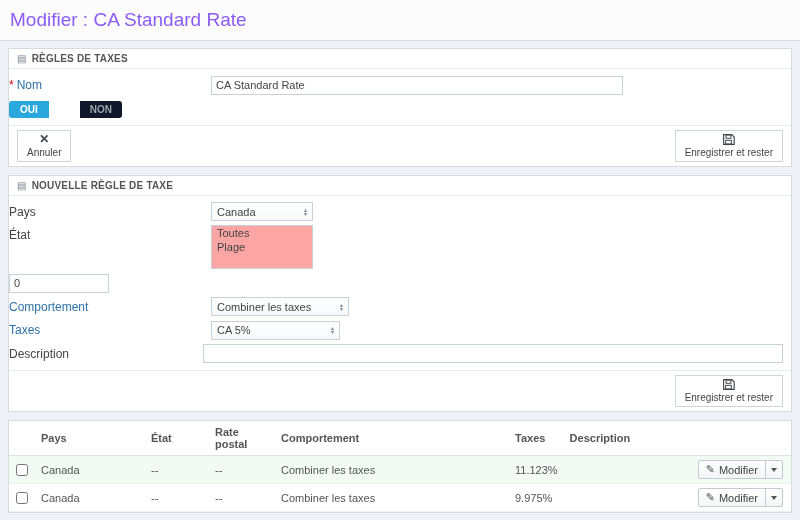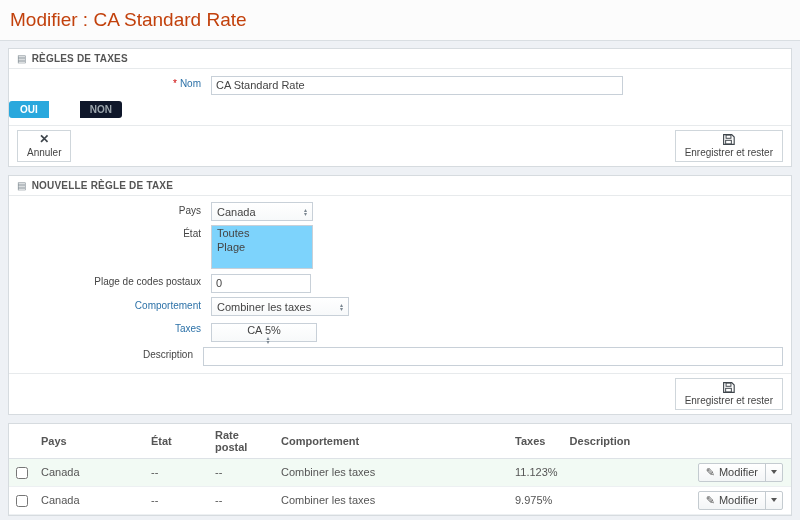--- a/index.html
+++ b/index.html
@@ -7,60 +7,60 @@
   body {
     width:800px; height:520px; overflow:hidden;
     font-family:"Liberation Sans", sans-serif;
     background:#eef1f5; color:#444;
   }
   
   .page-header { background:#fcfcfc; padding:6px 10px 0; border-bottom:1px solid #d9dee2; }
   .breadcrumb { font-size:10px; color:#777; }
   .breadcrumb .crumb { color:#777; text-decoration:none; cursor:pointer; }
   .breadcrumb .sep { margin:0 4px; color:#999; }
-  .page-title { font-size:19px; font-weight:normal; color:#c2410c; margin:3px 0 9px; }
+  .page-title { font-size:19px; font-weight:normal; color:#8b5cf6; margin:3px 0 9px; }
 
   .content { padding:7px 8px; }
 
   
   .panel { background:#fff; border:1px solid #d6dbdf; margin-bottom:8px; }
   .panel-header {
     display:flex; align-items:center; gap:5px;
     padding:4px 8px; border-bottom:1px solid #e7eaec;
     font-size:10px; font-weight:bold; color:#555; text-transform:uppercase; letter-spacing:.2px;
   }
   .panel-icon { color:#7a868e; font-size:10px; font-weight:normal; }
 
   
   .form { padding:6px 0 3px; }
   .form-row { display:flex; margin-bottom:4px; }
-  .form-row .lbl { width:202px; text-align:right; padding:3px 10px 0 0; font-size:10px; color:#444; }
+  .form-row .lbl { width:202px; padding:3px 10px 0 0; font-size:12px; color:#444; }
   .lbl.link { color:#2d72a8; cursor:pointer; }
   .req { color:#cc0000; margin-right:3px; }
   .ctl { flex:1; padding-right:8px; }
 
   input.txt {
     height:19px; border:1px solid #c8d0d8; padding:0 4px;
     font-size:11px; color:#444; font-family:inherit; background:#fff;
   }
   .w-name { width:412px; }
   .w-zip  { width:100px; }
   .w-desc { width:580px; }
 
   .selectbox {
     display:inline-flex; justify-content:space-between; align-items:center;
     height:19px; border:1px solid #c8d0d8; background:linear-gradient(#ffffff,#f7f9fa);
     padding:0 5px; font-size:11px; color:#444; cursor:pointer;
   }
   .w-country { width:102px; }
   .w-behavior { width:138px; }
-  .w-tax { width:106px;flex-direction:column; }
+  .w-tax { width:129px; }
   .sel-arrows { display:flex; flex-direction:column; line-height:4px; font-size:6px; color:#7b8791; margin-left:8px; }
 
-  .listbox { width:102px; height:44px; border:1px solid #c8d0d8; background:#7dd3fc; font-size:11px; overflow:auto; }
+  .listbox { width:102px; height:44px; border:1px solid #c8d0d8; background:#fca5a5; font-size:11px; overflow:auto; }
   .listbox .opt { padding:1px 5px; cursor:pointer; }
 
   .switch { display:inline-flex;gap:31px; }
   .switch .on  { background:#29a8dd; color:#fff;    font-weight:bold; font-size:10px; padding:3px 11px; border-radius:3px 0 0 3px; cursor:pointer; }
   .switch .off { background:#0f172a; color:#9aa4ab; font-weight:bold; font-size:10px; padding:3px 10px; border-radius:0 3px 3px 0; cursor:pointer; }
 
   .panel-footer { border-top:1px solid #e7eaec; padding:4px 8px; display:flex; align-items:center; }
   .panel-footer.split { justify-content:space-between; }
   .panel-footer.end   { justify-content:flex-end; }
   .stack-btn {
@@ -164,21 +164,20 @@
         <div class="lbl">État</div>
         <div class="ctl">
           <div class="listbox">
             <div class="opt">Toutes</div>
             <div class="opt">Plage</div>
           </div>
         </div>
       </div>
 
       <div class="form-row">
-        <div class="lbl">Plage de codes postaux</div>
         <div class="ctl">
           <input class="txt w-zip" type="text" value="0" style="">
         </div>
       </div>
 
       <div class="form-row">
         <div class="lbl link">Comportement</div>
         <div class="ctl">
           <span class="selectbox w-behavior">
             <span>Combiner les taxes</span>

